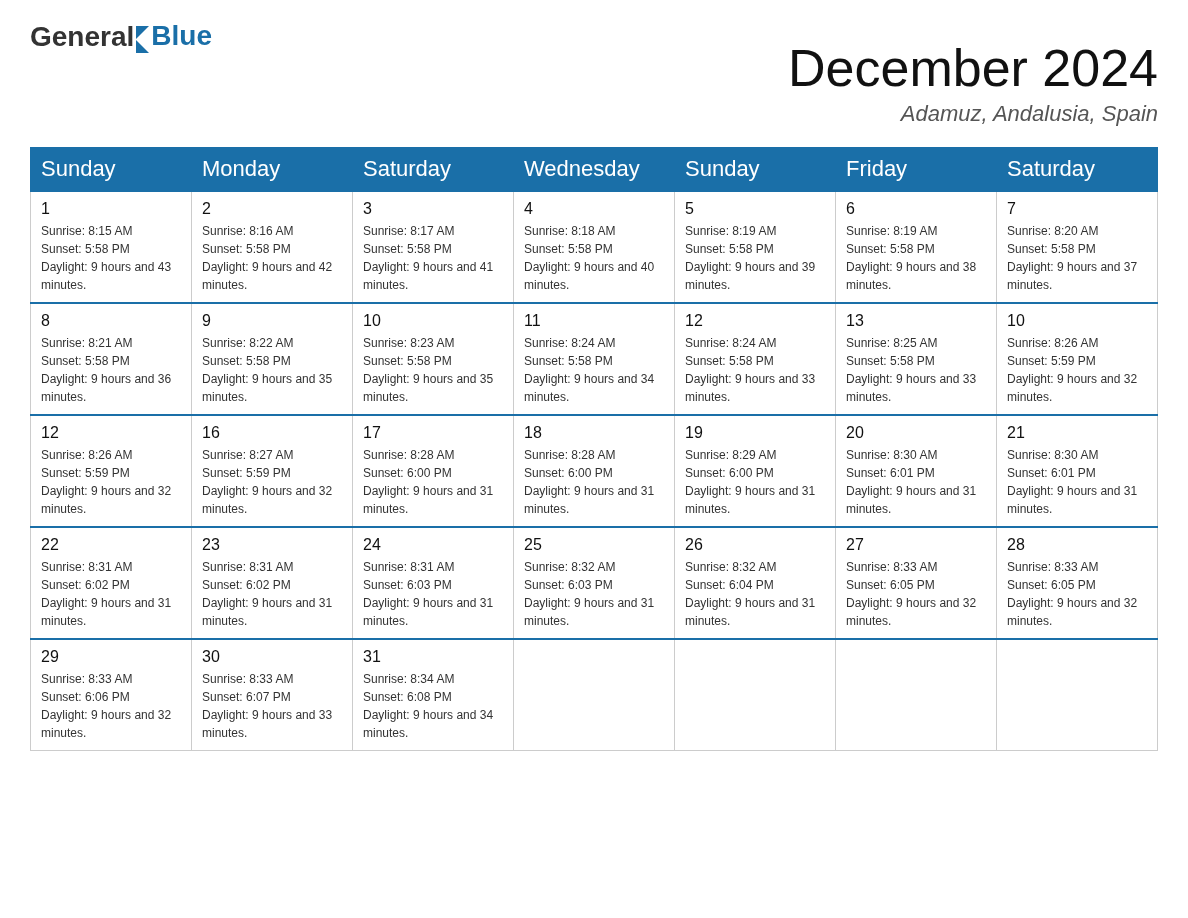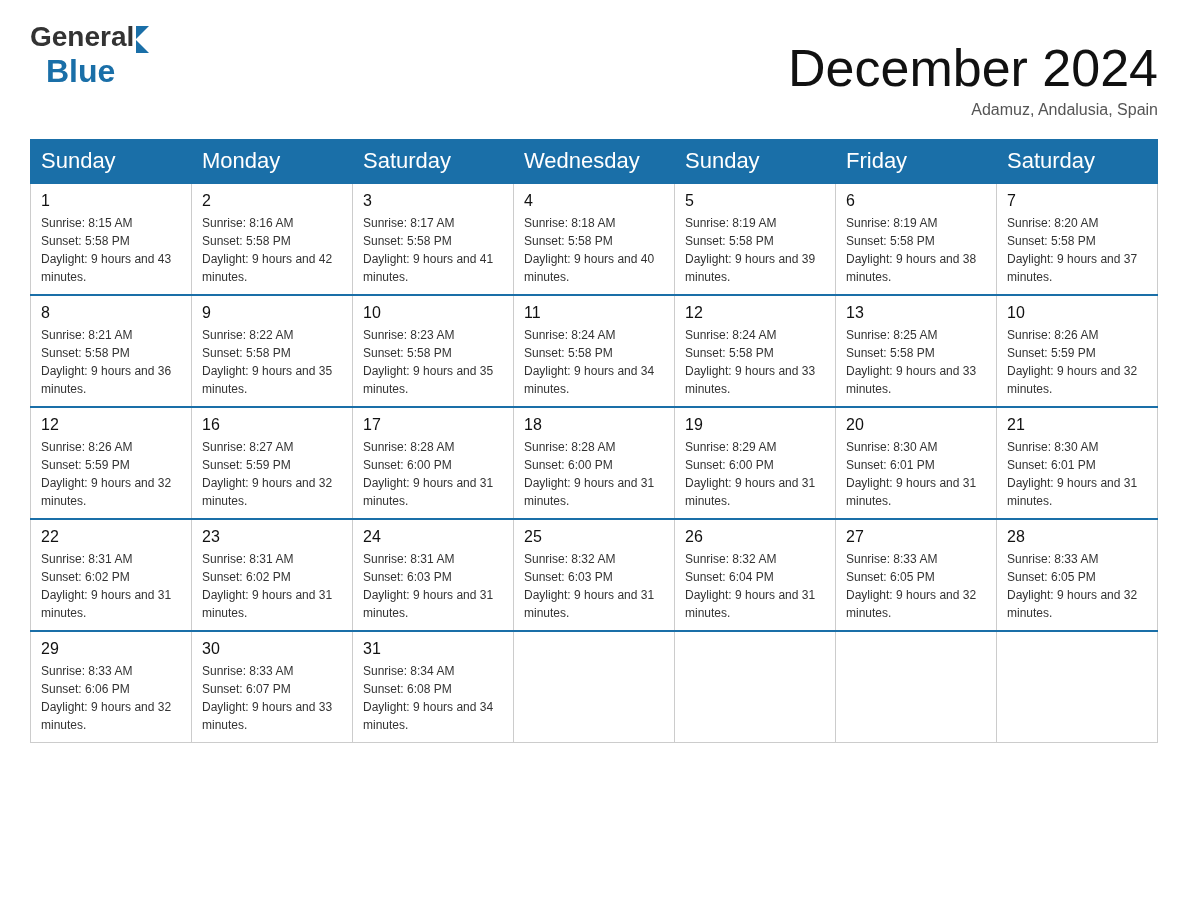--- a/index.html
+++ b/index.html
@@ -26,40 +26,41 @@
       font-weight: bold;
       color: #333;
     }
     .logo-blue {
       font-size: 28px;
       font-weight: bold;
       color: #1a6fa8;
     }
     .logo-group {
       display: flex;
-      flex-direction: column;
+      flex-direction: row;
     }
     .logo-line1 {
       display: flex;
       align-items: center;
     }
     .title-area {
       text-align: right;
       margin-top: 20px;
     }
     .month-title {
       font-size: 52px;
       font-weight: normal;
       color: #111;
       line-height: 1.1;
     }
     .location-title {
-      font-size: 16px;
+      font-size: 22px;
       color: #555;
       margin-top: 4px;
+      font-style: italic;
     }
     table {
       width: 100%;
       border-collapse: collapse;
       table-layout: fixed;
     }
     thead tr th {
       background-color: #1a6fa8;
       color: #fff;
       padding: 8px 10px;
@@ -100,21 +101,21 @@
   <div class="logo">
     <div class="logo-group">
       <div class="logo-line1">
         <span class="logo-text-general">General</span>
         <div style="display:flex; flex-direction:column; margin-left:2px; margin-top:6px;">
           <div style="width:0; height:0; border-left:13px solid #1a6fa8; border-top:0; border-bottom:13px solid transparent; margin-bottom:1px;"></div>
           <div style="width:0; height:0; border-left:13px solid #1a6fa8; border-top:13px solid transparent; border-bottom:0;"></div>
         </div>
       </div>
       <div>
-        <span class="logo-blue" style="font-size:32px; font-weight:bold; color:#1a6fa8; margin-left:16px;">Blue</span>
+        <span class="logo-blue" style="font-size:28px; font-weight:bold; color:#1a6fa8; margin-left:2px;">Blue</span>
       </div>
     </div>
   </div>
   <div class="title-area">
     <div class="month-title">December 2024</div>
     <div class="location-title">Adamuz, Andalusia, Spain</div>
   </div>
 </div>
 
 <table>

